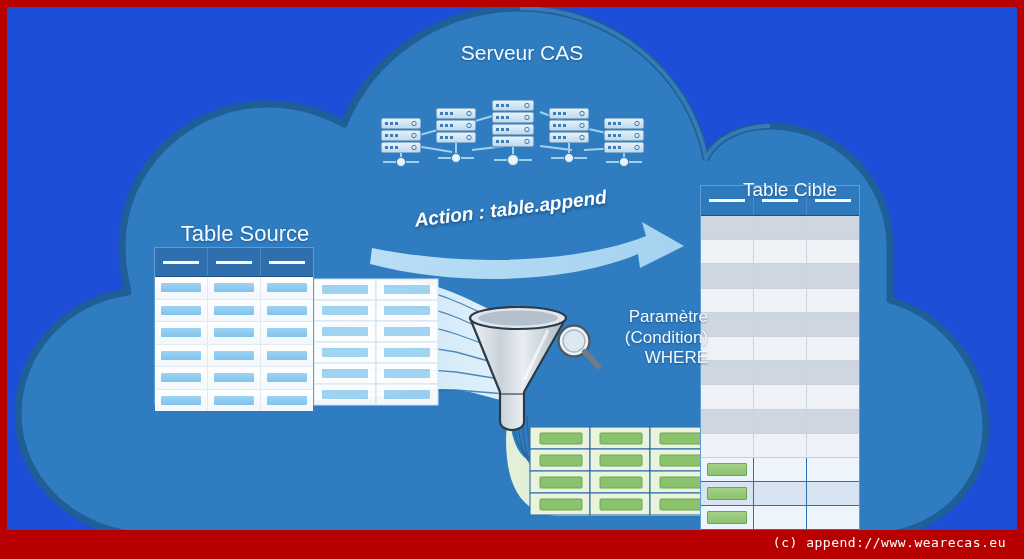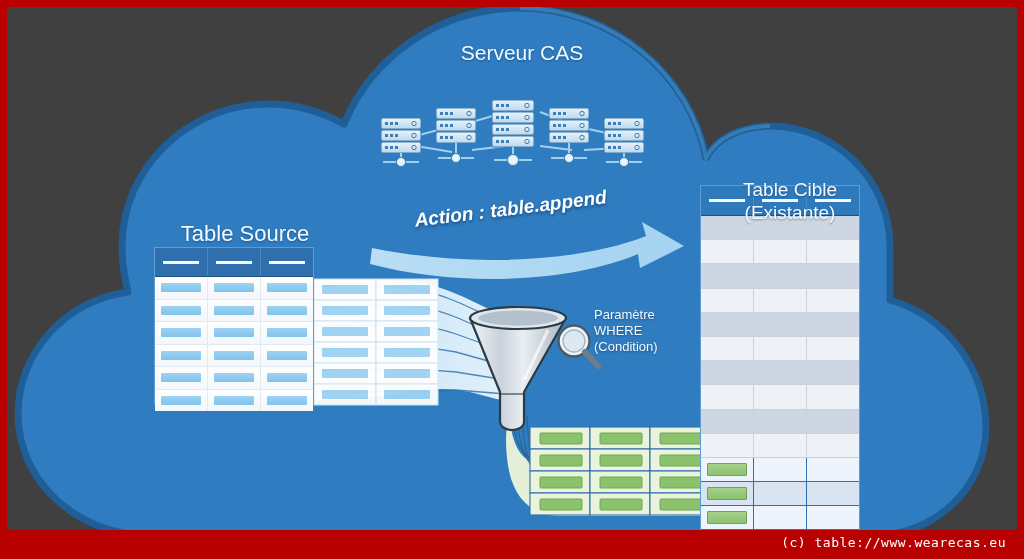--- a/index.html
+++ b/index.html
@@ -7,21 +7,21 @@
     padding: 0;
     background: #ffffff;
   }
   body {
     font-family: "Liberation Sans", sans-serif;
   }
   #stage {
     position: relative;
     width: 1024px;
     height: 559px;
-    background: #404040;
+    background: #1d4ed8;
     overflow: hidden;
     box-sizing: border-box;
     text-decoration: underline;
   }
   #red-border {
     position: absolute;
     left: 0; top: 0;
     width: 1024px;
     height: 559px;
     box-sizing: border-box;
@@ -72,23 +72,23 @@
   #src-title {
     left: 150px; top: 221px; width: 190px;
     font-size: 22px;
   }
   #tgt-title {
     left: 700px; top: 142px; width: 180px;
     font-size: 19px;
     margin-top: 36px;
   }
   #where-label {
-    left: 594px; top: 307px; width: 130px;
-    font-size: 13px;
-    text-align: left;
+    left: 578px; top: 307px; width: 130px;
+    font-size: 17px;
+    text-align: right;
   }
   #action-label {
     position: absolute;
     left: 414px; top: 198px;
     z-index: 31;
     font-size: 19px;
     font-weight: bold;
     font-style: italic;
     color: #ffffff;
     transform: rotate(-7deg);
@@ -533,29 +533,28 @@
   </svg>
 
   <div class="lbl" id="cas-title">
     <div>Serveur CAS</div>
   </div>
 
   <div class="lbl" id="src-title">Table Source</div>
 
   <div class="lbl" id="tgt-title">
     <div>Table Cible</div>
-    <div>(Existante)</div>
   </div>
 
   <div id="action-label">Action : table.append</div>
 
   <div class="lbl" id="where-label">
     <div>Paramètre</div>
+    <div>(Condition)</div>
     <div>WHERE</div>
-    <div>(Condition)</div>
   </div>
 
   <div class="tbl" id="src-table">
     <div id="src-head">
       <div>
           <span class="hdr-bar"></span>
         </div>
       <div>
           <span class="hdr-bar"></span>
         </div>
@@ -722,16 +721,16 @@
         <div></div>
       </div>
     <div class="tgt-row light">
         <div></div>
         <div></div>
         <div></div>
       </div>
   </div>
 
   <div id="watermark-bar"></div>
-  <div id="watermark-text">(c) table://www.wearecas.eu</div>
+  <div id="watermark-text">(c) append://www.wearecas.eu</div>
   <div id="red-border"></div>
 
 </div>
 
 </body></html>

